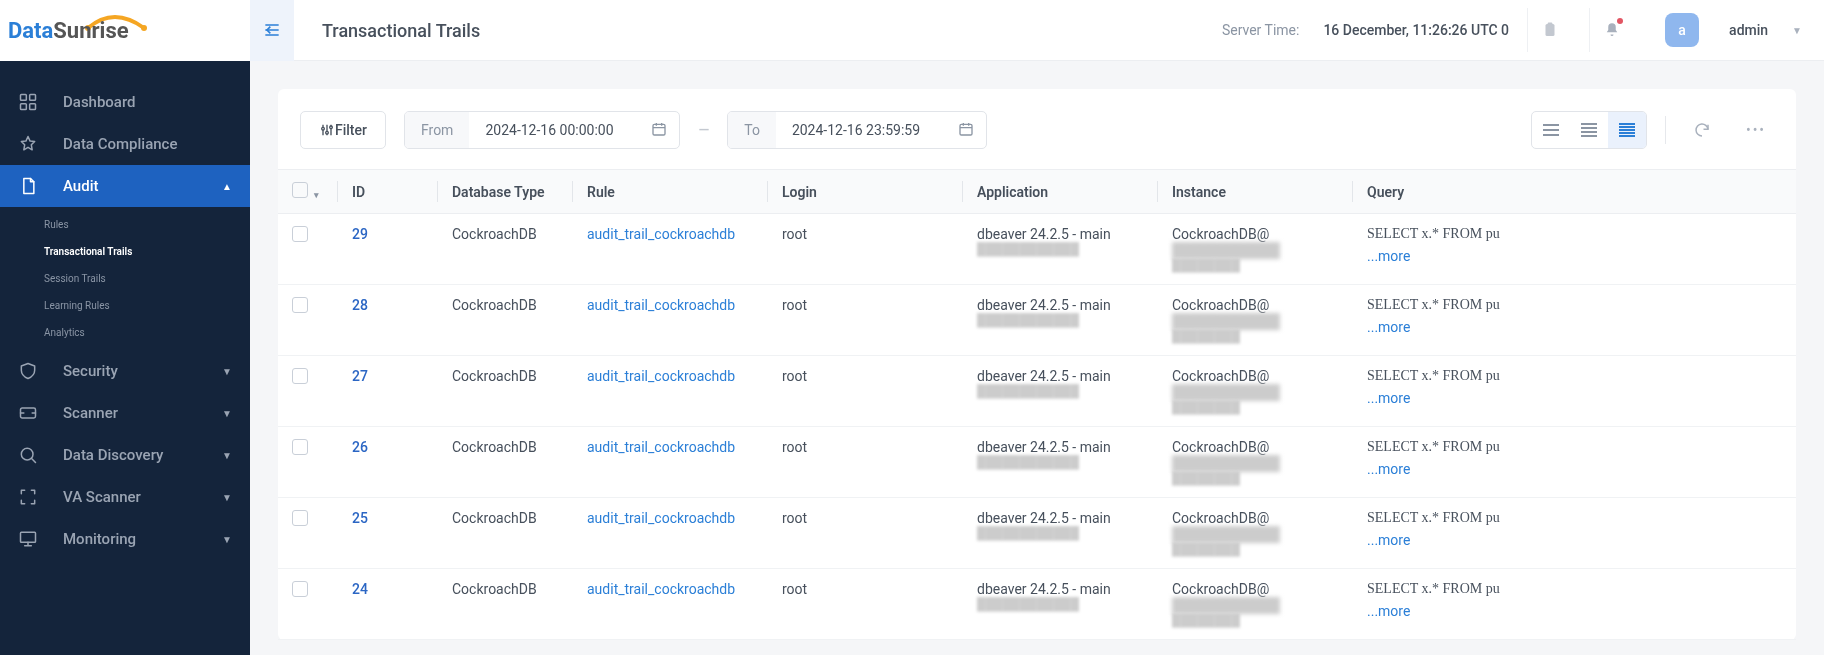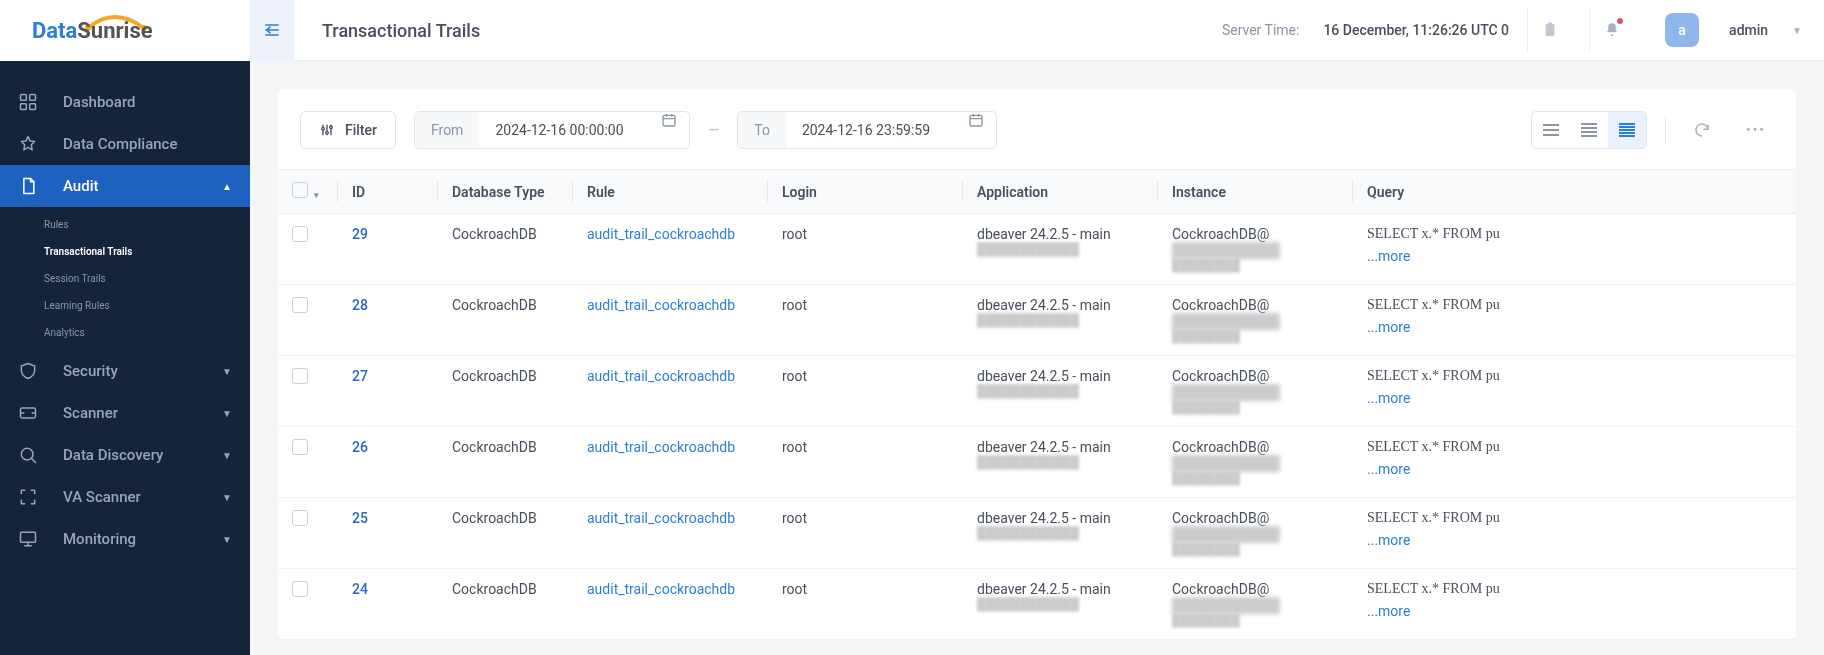--- a/index.html
+++ b/index.html
@@ -32,22 +32,22 @@
 .server-time-val { color: #47505c; font-weight: 500; margin-left: 6px; }
 .top-icon { width: 44px; height: 44px; display: flex; align-items: center; justify-content: center; color: #a9b1bd; position: relative; cursor: pointer; border-left: 1px solid #eef0f3; }
 .dot-badge { position: absolute; top: 10px; right: 10px; width: 6px; height: 6px; border-radius: 50%; background: #e25563; }
 .avatar { width: 34px; height: 34px; border-radius: 8px; background: #8fb7ee; color: #fff; display: flex; align-items: center; justify-content: center; font-weight: 500; margin-left: 14px; }
 .username { color: #47505c; font-weight: 500; margin: 0 6px 0 12px; }
 
 
 .content { padding: 28px; overflow: auto; flex: 1; }
 .panel { background: #fff; border-radius: 6px; padding: 22px 0 0 0; }
 .toolbar { display: flex; align-items: center; gap: 18px; padding: 0 22px 20px 22px; }
-.filter-btn { display: flex; align-items: center; gap: 10px; padding: 10px 18px; border: 1px solid #e1e4e9; border-radius: 5px; color: #47505c; cursor: pointer; font-weight: 500; }
-.date-field { display: flex; align-items: flex-start; border: 1px solid #e1e4e9; border-radius: 5px; overflow: hidden; }
+.filter-btn { display: flex; align-items: center; padding: 10px 18px; border: 1px solid #e1e4e9; border-radius: 5px; color: #47505c; cursor: pointer; font-weight: 500; }
+.date-field { display: flex; align-items: center; border: 1px solid #e1e4e9; border-radius: 5px; overflow: hidden; }
 .date-label { padding: 10px 16px; color: #8b95a3; background: #f7f8fa; }
 .date-value { padding: 10px 16px; color: #47505c; min-width: 170px; }
 .date-icon { padding: 0 12px; color: #8b95a3; }
 .dash { color: #c3c8d0; font-weight: 500; }
 .tb-spacer { flex: 1; }
 .view-group { display: flex; border: 1px solid #e1e4e9; border-radius: 5px; overflow: hidden; }
 .view-btn { width: 38px; height: 36px; display: flex; align-items: center; justify-content: center; color: #8b95a3; cursor: pointer; }
 .view-btn.act { background: #eaf1fc; color: #2b7fd7; }
 .refresh-btn, .more-btn { width: 36px; height: 36px; display: flex; align-items: center; justify-content: center; color: #a9b1bd; cursor: pointer; }
 .divider-v { width: 1px; height: 28px; background: #e6e8ec; }
@@ -79,21 +79,21 @@
 
 <div class="app">
 
   <div class="sidebar">
     <div class="logo-bar">
       <svg width="160" height="34" viewBox="0 0 160 34">
         <path d="M72 14 Q 98 -8 128 14" stroke="#f5a623" stroke-width="4" fill="none"></path>
         <circle cx="72" cy="14" r="3" fill="#f5a623"></circle>
         <circle cx="128" cy="14" r="3" fill="#f5a623"></circle>
       </svg>
-      <span style="position:absolute;left:32px" class="logo-text">
+      <span style="position:absolute;left:8px" class="logo-text">
         <span class="logo-data">Data</span><span class="logo-sunrise">Sunrise</span>
       </span>
     </div>
     <div class="nav" id="nav">
         <div class="nav-item">
           <span class="nav-icon">
             <svg width="20" height="20" viewBox="0 0 24 24" stroke="currentColor" fill="none" stroke-width="1.8" stroke-linecap="round" stroke-linejoin="round">
               <rect x="3" y="3" width="7" height="7" rx="1"></rect>
               <rect x="14" y="3" width="7" height="7" rx="1"></rect>
               <rect x="3" y="14" width="7" height="7" rx="1"></rect>

